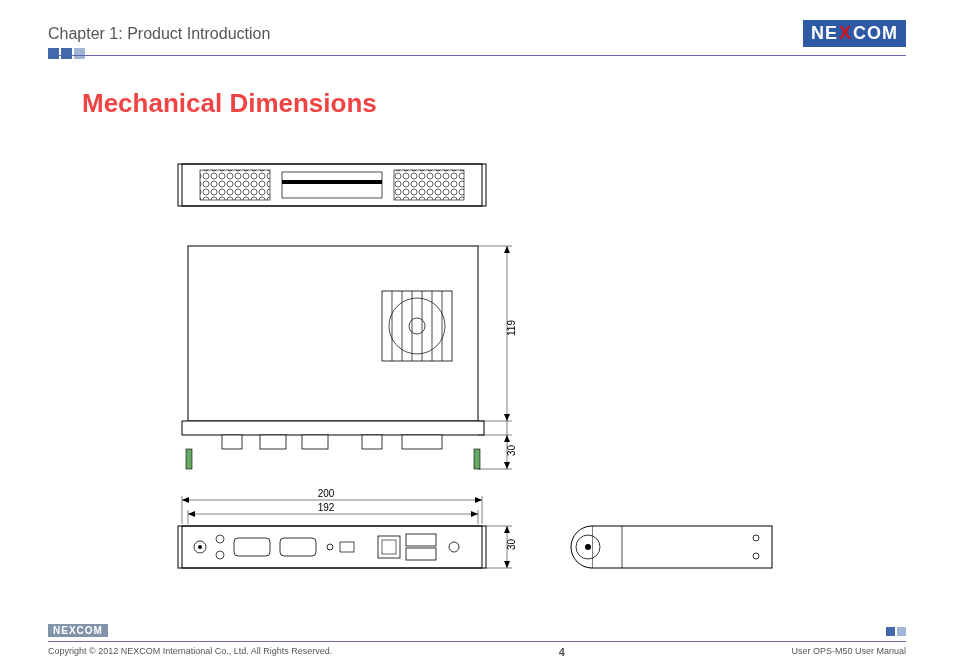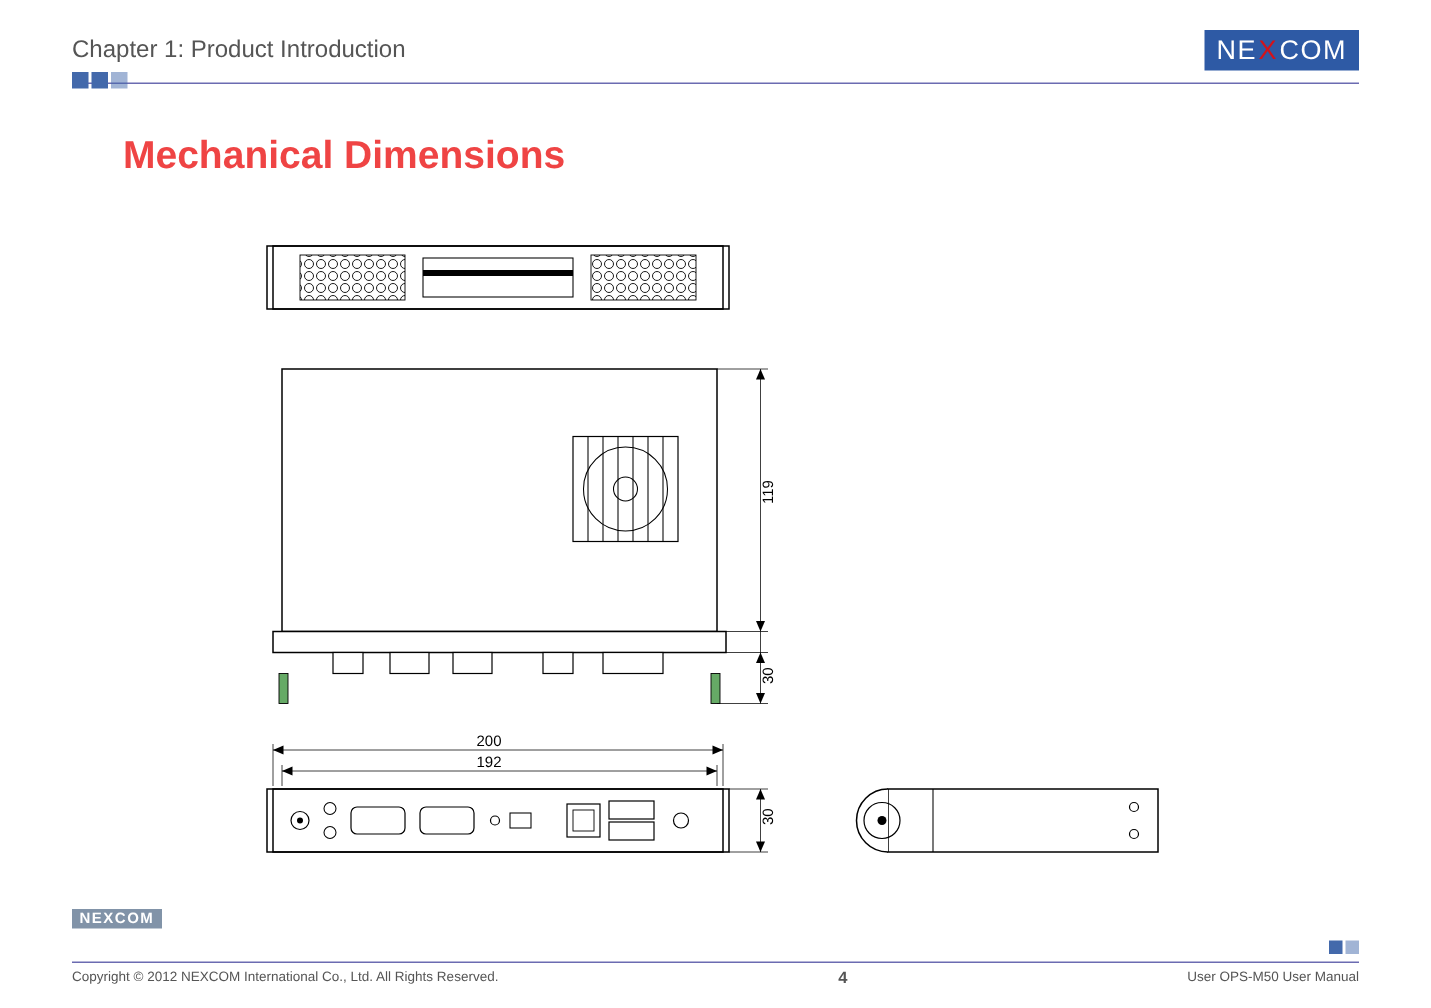--- a/index.html
+++ b/index.html
@@ -18,21 +18,21 @@
     justify-content: space-between;
     align-items: center;
   }
   .chapter-title {
     font-size: 16px;
     color: #555;
   }
   .logo {
     background: #2e5aa5;
     color: #fff;
-    font-weight: normal;
+    font-weight: bold;
     font-size: 18px;
     padding: 3px 8px;
     letter-spacing: 1px;
     display: inline-flex;
     align-items: center;
   }
   .logo .x { color: #d3131b; margin: 0 1px; }
   .accent-squares {
     position: absolute;
     left: 48px;
@@ -214,20 +214,20 @@
     <line x1="30" y1="0" x2="30" y2="42" stroke="#000" stroke-width="0.7"></line>
   </g>
 </svg>
 </div>
 
 <div class="footer">
   <div class="footer-accent">
       <span></span>
       <span></span>
     </div>
-  <div style="margin-bottom:21px;"><span class="footer-logo">NE<span class="x">X</span>COM</span></div>
+  <div style="margin-bottom:3px;"><span class="footer-logo">NE<span class="x">X</span>COM</span></div>
   <div class="footer-rule"></div>
   <div class="footer-row">
     <span>Copyright © 2012 NEXCOM International Co., Ltd. All Rights Reserved.</span>
     <span class="pagenum">4</span>
     <span>User OPS-M50 User Manual</span>
   </div>
 </div>
 
 </body></html>

